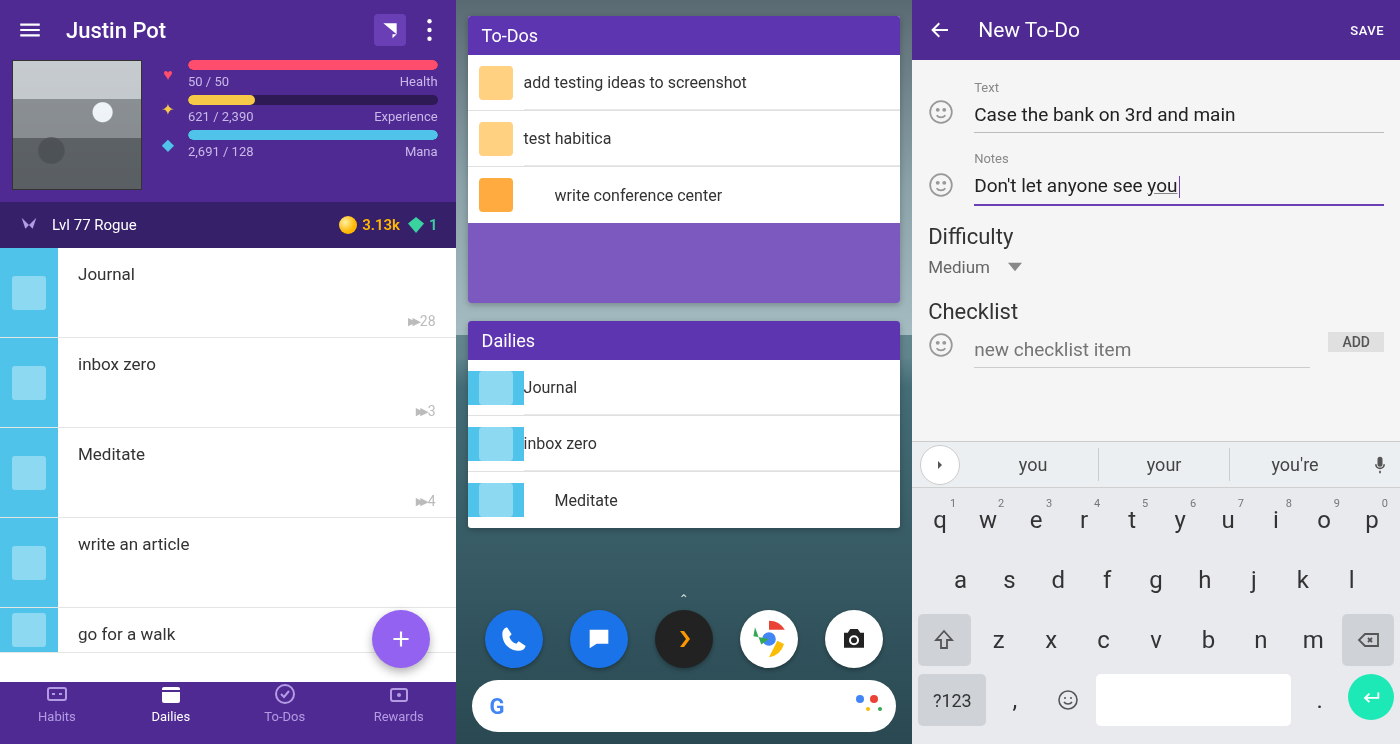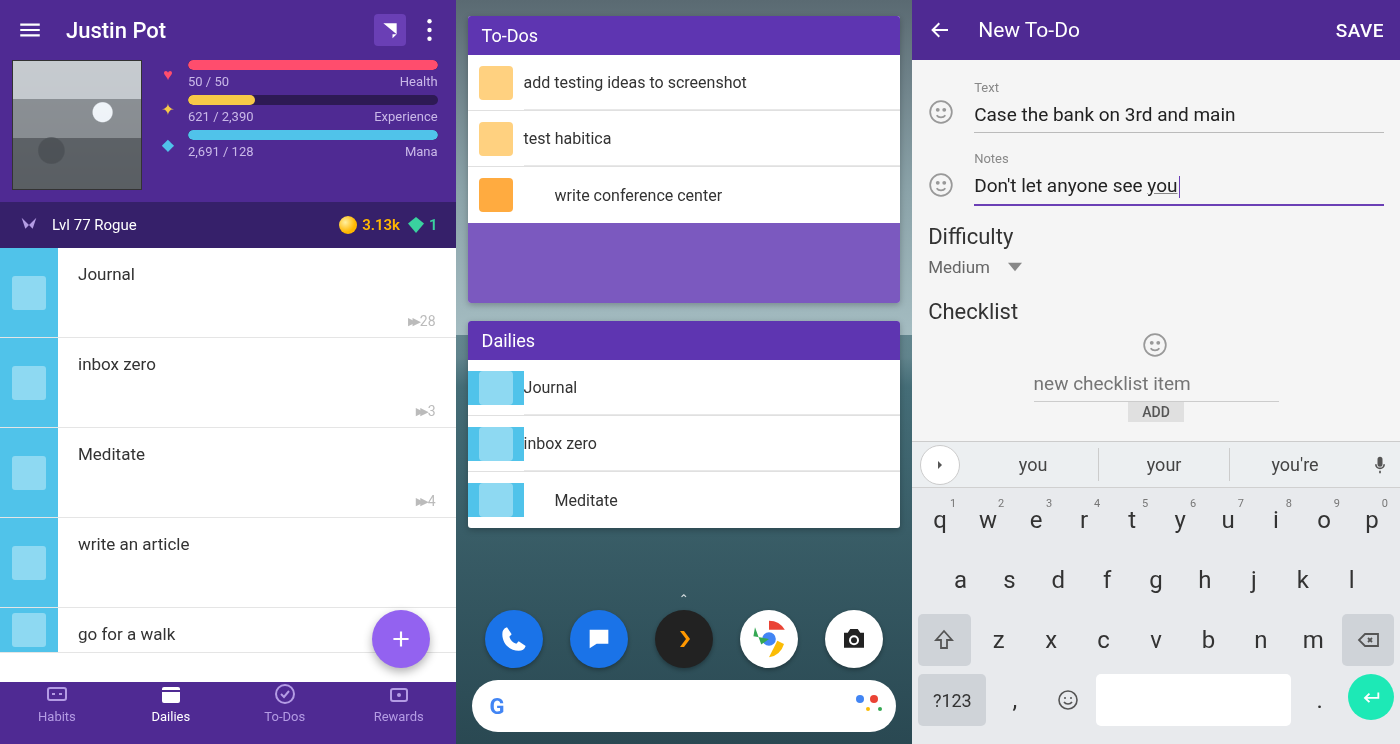--- a/index.html
+++ b/index.html
@@ -104,38 +104,38 @@
 .g-logo span:nth-child(6){color:#ea4335;}
 .assist{margin-left:auto;width:22px;height:22px;position:relative;}
 .assist::before{content:"";position:absolute;width:8px;height:8px;border-radius:50%;background:#4285f4;left:0;top:0;}
 .assist::after{content:"";position:absolute;width:8px;height:8px;border-radius:50%;background:#ea4335;right:0;top:0;box-shadow:-6px 10px 0 -2px #fbbc05, 6px 10px 0 -2px #34a853;}
 
 
 .p3-appbar{background:#4f2a93;color:#fff;height:60px;display:flex;align-items:center;padding:0 16px;font-size:21px;}
 .back{width:30px;display:flex;}
 .back svg{width:24px;height:24px;fill:#fff;}
 .p3-title{margin-left:20px;flex:1;font-weight:400;}
-.save-btn{font-size:19px;font-weight:500;letter-spacing:.5px;}
+.save-btn{font-size:13px;font-weight:500;letter-spacing:.5px;}
 
 .p3-form{padding:20px 16px 8px;}
 .field-row{display:flex;align-items:flex-end;gap:18px;margin-bottom:18px;}
 .emoji-btn{width:28px;height:28px;color:#888;flex-shrink:0;margin-bottom:6px;}
 .emoji-btn svg{width:26px;height:26px;fill:none;stroke:#999;stroke-width:1.6;}
 .field{flex:1;}
 .field-label{font-size:13px;color:#888;margin-bottom:2px;}
 .field-input{width:100%;border:none;border-bottom:1px solid #bbb;font-size:19px;padding:6px 0;background:transparent;color:#222;}
 .field-input.active{border-bottom:2px solid #6b3fb5;}
 .sel-underline{text-decoration:underline;text-decoration-color:#888;}
 .cursor::after{content:"";display:inline-block;width:1.5px;height:22px;background:#6b3fb5;margin-left:1px;vertical-align:middle;}
 
 .section-h{font-size:22px;color:#333;margin:8px 0;}
 .diff-select{display:flex;align-items:center;gap:18px;color:#666;font-size:17px;margin-bottom:22px;margin-top:6px;}
 .diff-select svg{width:14px;height:14px;fill:#888;}
 
-.checklist-row{display:flex;align-items:center;flex-direction:column;}
+.checklist-row{display:flex;align-items:flex-start;gap:18px;}
 .check-input{flex:1;border:none;border-bottom:1px solid #ccc;font-size:19px;color:#aaa;padding:6px 0;background:transparent;}
 .add-btn{background:#e0e0e0;color:#555;font-size:14px;padding:2px 14px;font-weight:500;}
 
 
 .kb{margin-top:auto;background:#e8eaed;border-top:1px solid #ccc;}
 .kb-sugg{height:46px;display:flex;align-items:center;background:#eceff1;border-bottom:1px solid #d0d0d0;}
 .kb-expand{width:40px;height:40px;display:flex;align-items:center;justify-content:center;border:1px solid #ccc;border-radius:50%;margin:0 8px;background:#fff;}
 .kb-expand svg{width:16px;height:16px;fill:#555;}
 .sugg{flex:1;text-align:center;font-size:18px;color:#444;border-right:1px solid #ccc;padding:6px 0;}
 .sugg:last-of-type{border-right:none;}

